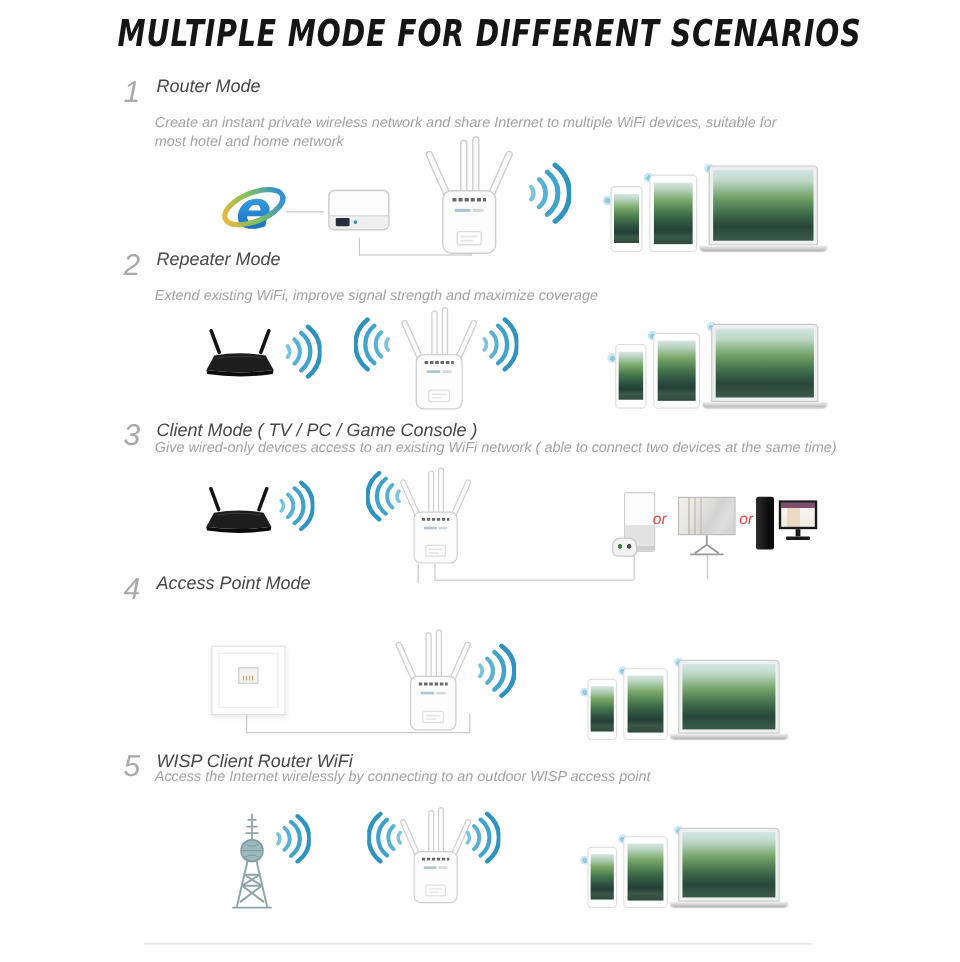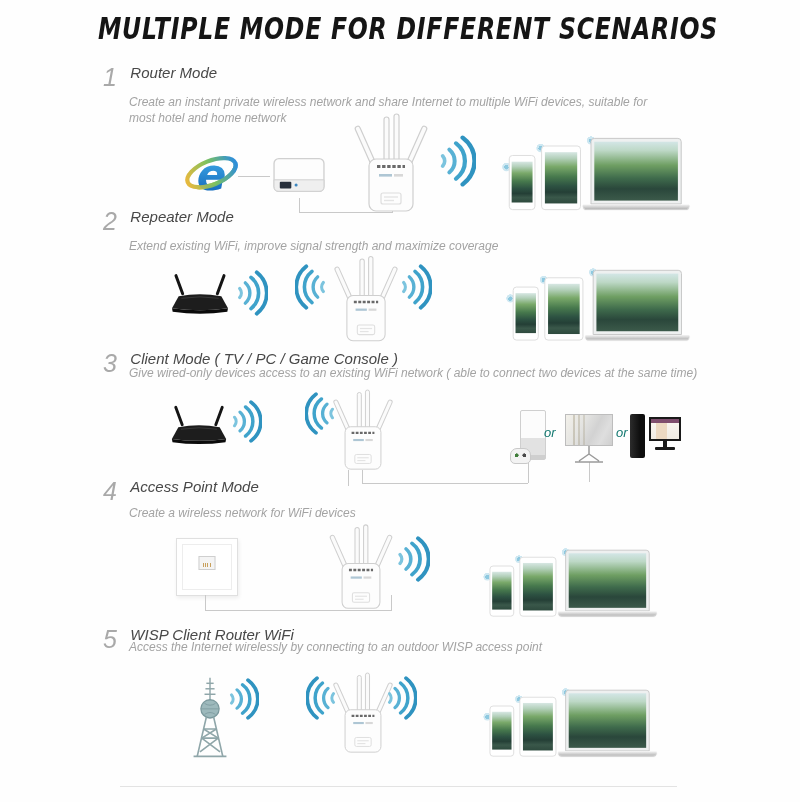--- a/index.html
+++ b/index.html
@@ -11,21 +11,21 @@
   .title-wrap { position:absolute; top:10px; left:0; width:100%; text-align:center; }
   .title {
     display:inline-block; white-space:nowrap; font-weight:800; font-size:31px;
     letter-spacing:1px; color:#151515; transform:scaleX(.76); transform-origin:center;
     font-family:"DejaVu Sans","Liberation Sans",sans-serif;
   }
   .sec-head { position:absolute; left:103px; white-space:nowrap; }
   .sec-num  { font-size:25px; color:#a9a9a9; margin-right:9px; vertical-align:top; line-height:1.05; }
   .sec-name { font-size:15px; color:#484848; line-height:1.25; }
   .sec-desc { position:absolute; left:129px; font-size:12px; color:#a3a3a3; line-height:1.3; }
-  .or-label { position:absolute; font-size:13px; color:#0f766e; }
+  .or-label { position:absolute; font-size:13px; color:#ef4444; }
   
   .art { position:absolute; }
   .art svg { width:100%; height:100%; display:block; }
   .flip { transform:scaleX(-1); }
   
   .hline { position:absolute; height:0; border-top:1.5px solid #c9c9c9; }
   .vline { position:absolute; width:0; border-left:1.5px solid #c9c9c9; }
   .uline { position:absolute; border:1.5px solid #c9c9c9; border-top:none; }
   
   .dev-group { position:absolute; width:194px; height:84px; transform-origin:0 0; }
@@ -336,21 +336,20 @@
          <div class="pc-scr"></div>
          <div class="pc-neck"></div>
          <div class="pc-foot"></div>
        </div>
     </div>
 
   <div class="sec-head" style="top:478px">
     <span class="sec-num">4</span>
     <span class="sec-name">Access Point Mode</span>
   </div>
-  <div class="sec-desc" style="top:506px;width:560px">Create a wireless network for WiFi devices</div>
 
   <div class="socket" style="left:176px;top:538px">
       <div class="socket-inner">
              <div class="jack"></div>
            </div>
     </div>
   <div class="uline" style="left:205px;top:595px;width:185px;height:15px"></div>
   <div class="art" style="left:328px;top:524px;width:66px;height:86px">
       <svg viewBox="0 0 76 100">
         <g fill="#fbfbfb" stroke="#cfcfcf" stroke-width="1.2">

